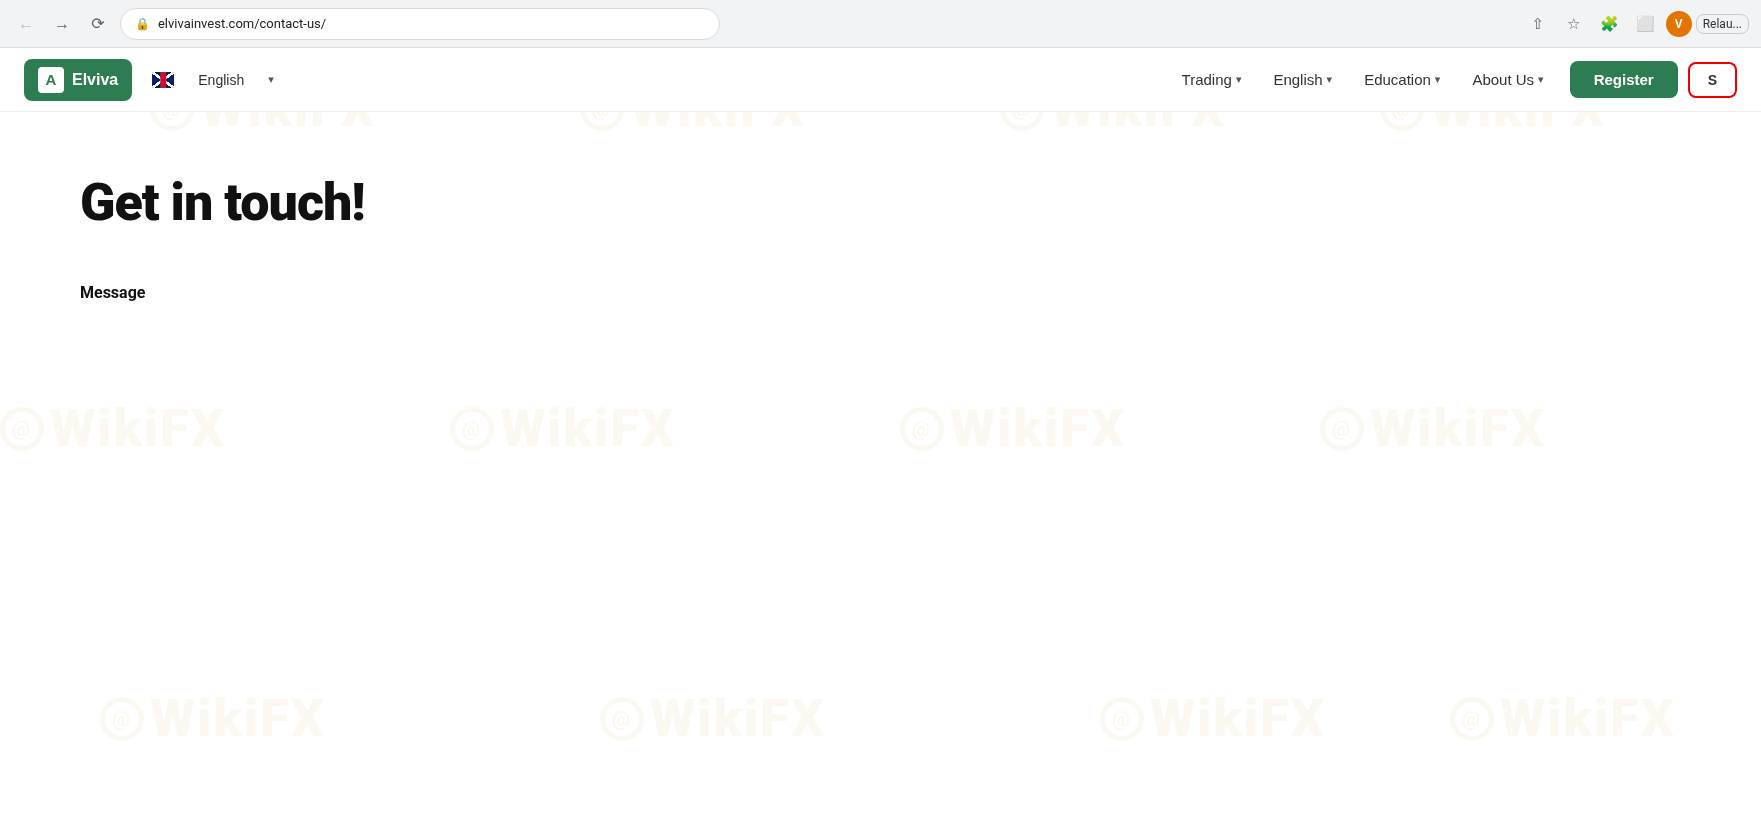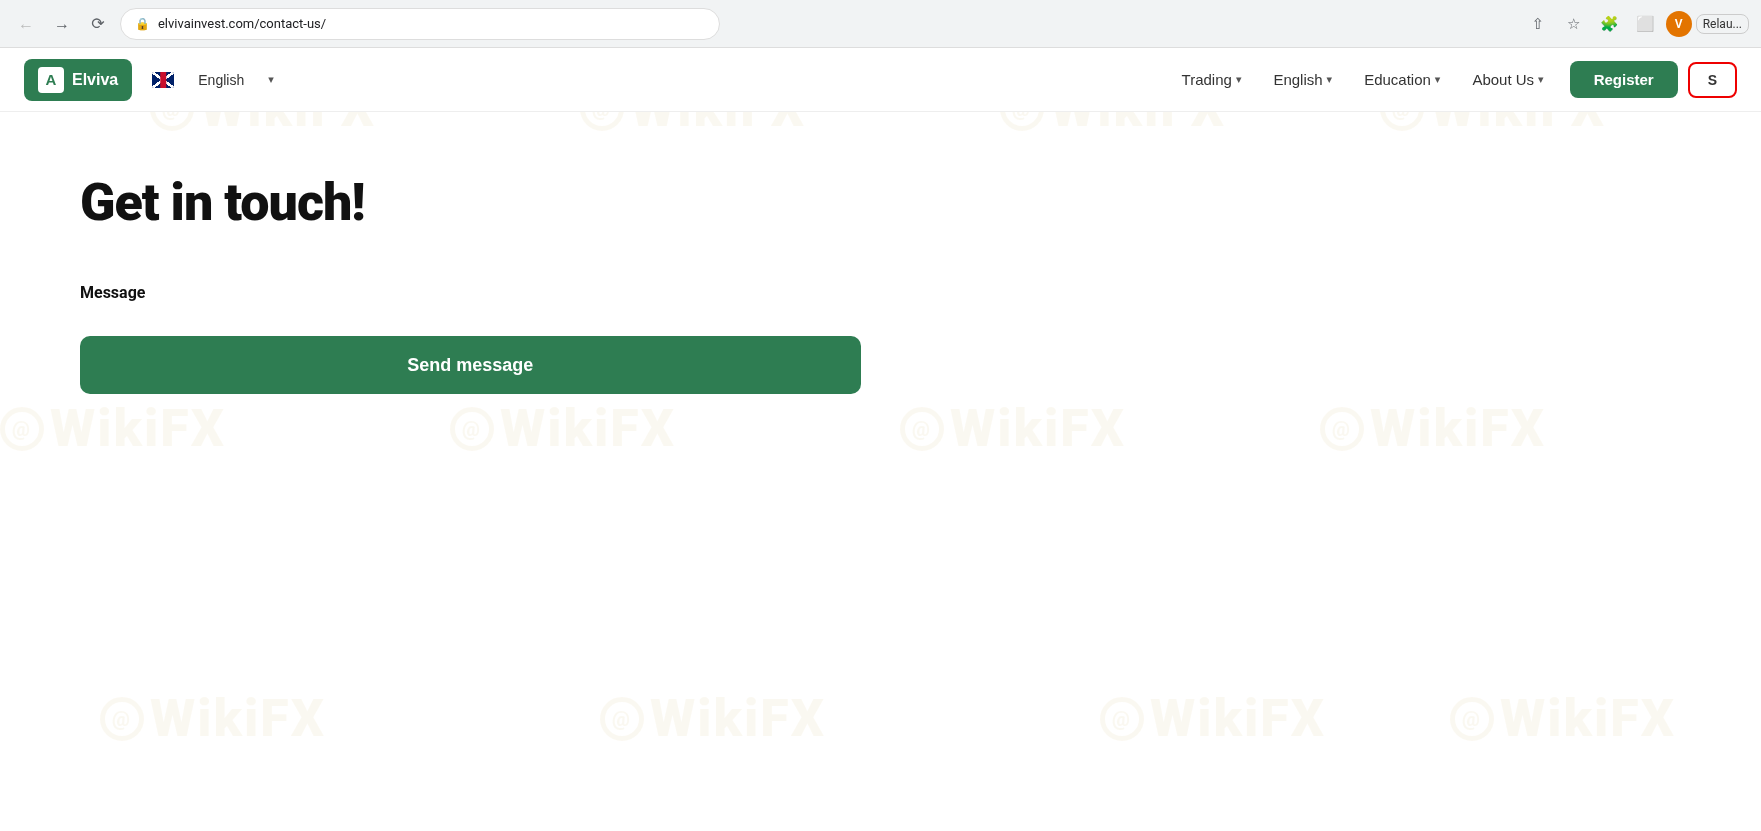--- a/index.html
+++ b/index.html
@@ -237,21 +237,20 @@
       gap: 40px;
     }
     .form-left {
       display: flex;
       flex-direction: column;
       gap: 30px;
     }
     .form-right {
       display: flex;
       flex-direction: column;
-      gap: 16px;
     }
     .field-label {
       font-size: 16px;
       font-weight: 700;
       color: #111;
       margin-bottom: 10px;
       display: block;
     }
     .text-input {
       width: 100%;
@@ -406,18 +405,17 @@
   <div class="main-content">
     <h1 class="page-title">Get in touch!</h1>
 
     <div class="form-layout">
 
 
       <div class="form-right">
         <div>
           <label class="field-label">Message</label>
         </div>
-        <button class="send-btn">Send message</button>
       </div>
     </div>
   </div>
 
 </div>
 
 </body></html>

